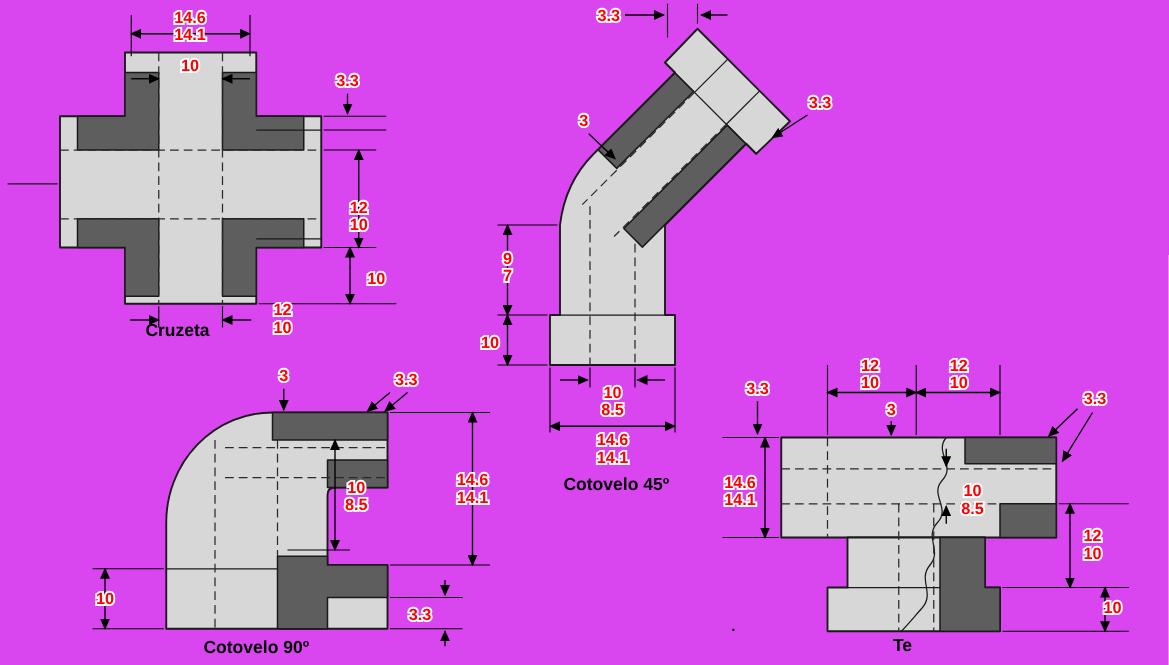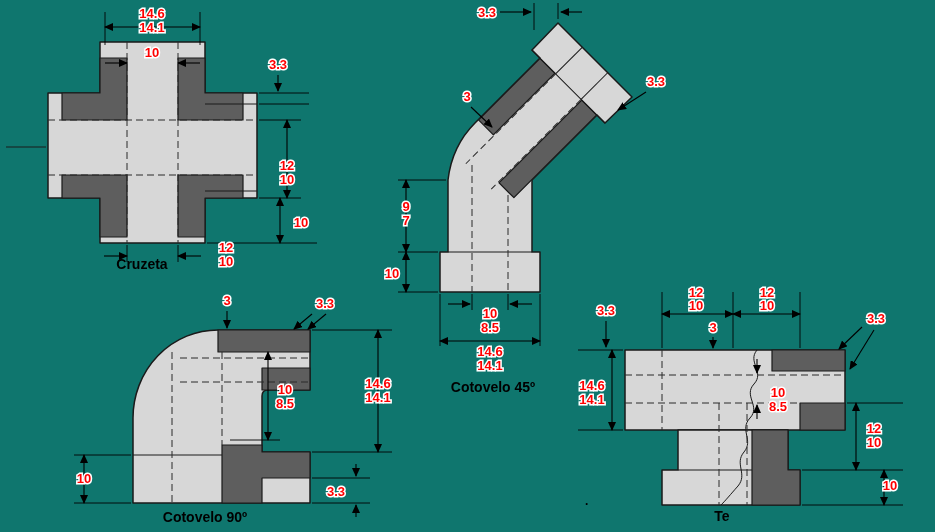--- a/index.html
+++ b/index.html
@@ -1,16 +1,16 @@
 <!DOCTYPE html>
 <html><head>
 <meta charset="utf-8">
 <style>
   html,body{margin:0;padding:0;background:#ffffff;}
-  .stage{position:relative;width:935px;height:532px;background:#0f766e;overflow:hidden;
+  .stage{position:relative;width:935px;height:532px;background:#d946ef;overflow:hidden;
          font-family:"Liberation Sans", sans-serif;}
   .body{fill:#d7d7d7;stroke:#1a1a1a;stroke-width:1.5;stroke-linejoin:round;}
   .dark{fill:#5e5e5e;stroke:#1a1a1a;stroke-width:1.2;stroke-linejoin:round;}
   .dash{stroke:#2a2a2a;stroke-width:1;stroke-dasharray:7 4;fill:none;}
   .dim{stroke:#000;stroke-width:1.1;fill:none;}
   .ext{stroke:#000;stroke-width:0.9;fill:none;}
   .thin{stroke:#1a1a1a;stroke-width:1;fill:none;}
   .rtext{fill:#ff0000;font-family:"Liberation Sans",sans-serif;font-size:13px;font-weight:bold;
          text-anchor:middle;paint-order:stroke;stroke:#ffffff;stroke-width:3px;}
   .label{fill:#000;font-family:"Liberation Sans",sans-serif;font-size:14px;font-weight:bold;text-anchor:middle;}

